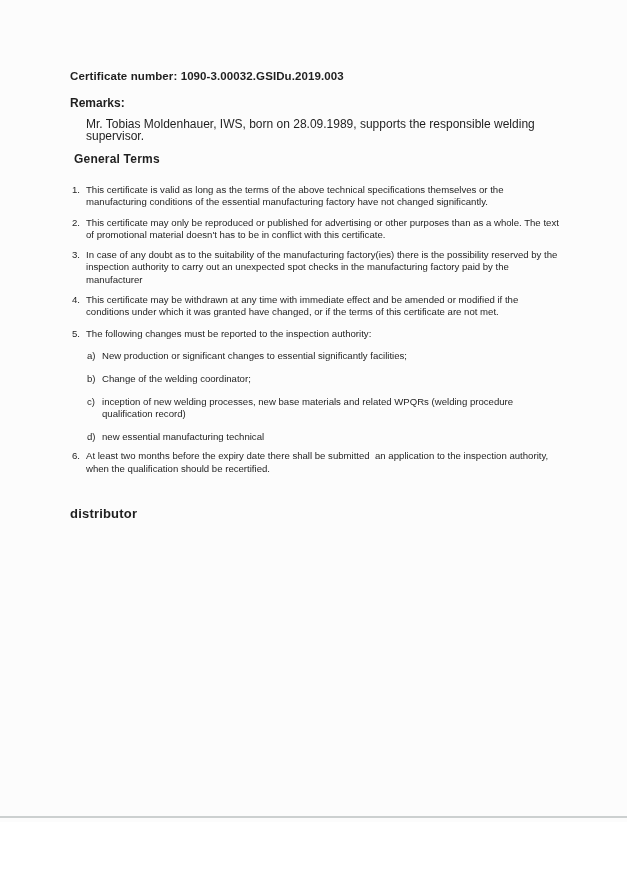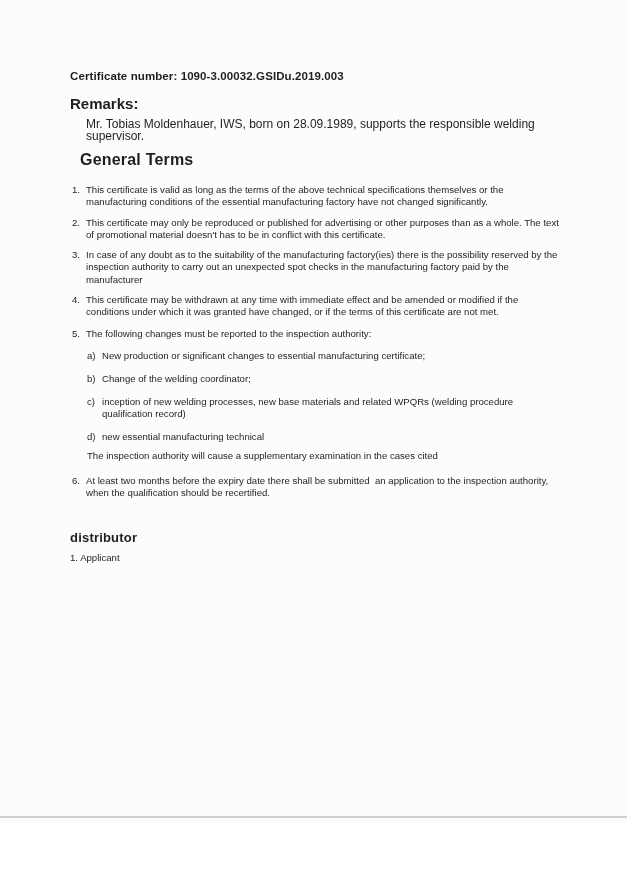--- a/index.html
+++ b/index.html
@@ -19,33 +19,33 @@
     overflow: hidden;
   }
   .cert-number {
     font-size: 11.5px;
     font-weight: bold;
     line-height: 14px;
     letter-spacing: 0.1px;
   }
   .remarks-label {
     margin-top: 14px;
-    font-size: 15px;
+    font-size: 12px;
     font-weight: bold;
     line-height: 13px;
   }
   .remarks-text {
     margin-top: 8px;
     margin-left: 16px;
     font-size: 12px;
     line-height: 12px;
   }
   .heading {
-    margin: 7px 0 0 10px;
-    font-size: 16px;
+    margin: 7px 0 0 4px;
+    font-size: 12px;
     font-weight: bold;
     line-height: 21px;
     letter-spacing: 0.2px;
   }
   .terms {
     margin-top: 14px;
     margin-left: 2px;
     font-size: 9.6px;
     line-height: 12.3px;
   }
@@ -134,46 +134,44 @@
     </div>
 
     <div class="term gap-lg">
       <span class="term-num">5.</span>
       <span class="term-text">The following changes must be reported to the inspection authority:</span>
     </div>
 
     <div class="subterms">
       <div class="subterm g11">
         <span class="term-num">a)</span>
-        <span class="term-text">New production or significant changes to essential manufacturing certificate;</span>
+        <span class="term-text">New production or significant changes to essential significantly facilities;</span>
       </div>
       <div class="subterm g10">
         <span class="term-num">b)</span>
         <span class="term-text">Change of the welding coordinator;</span>
       </div>
       <div class="subterm g11">
         <span class="term-num">c)</span>
         <span class="term-text">inception of new welding processes, new base materials and related WPQRs (welding procedure qualification record)</span>
       </div>
       <div class="subterm g7">
         <span class="term-num">d)</span>
         <span class="term-text">new essential manufacturing technical</span>
       </div>
     </div>
 
-    <div class="note">The inspection authority will cause a supplementary examination in the cases cited</div>
 
     <div class="term">
       <span class="term-num">6.</span>
       <span class="term-text">At least two months before the expiry date there shall be submitted  an application to the inspection authority, when the qualification should be recertified.</span>
     </div>
 
   </div>
 
   <div class="distributor-heading">distributor</div>
 
   <div class="dist-list">
-    <div>1. Applicant</div>
   </div>
 
   <div class="scan-edge-line"></div>
 
 </div>
 
 </body></html>

